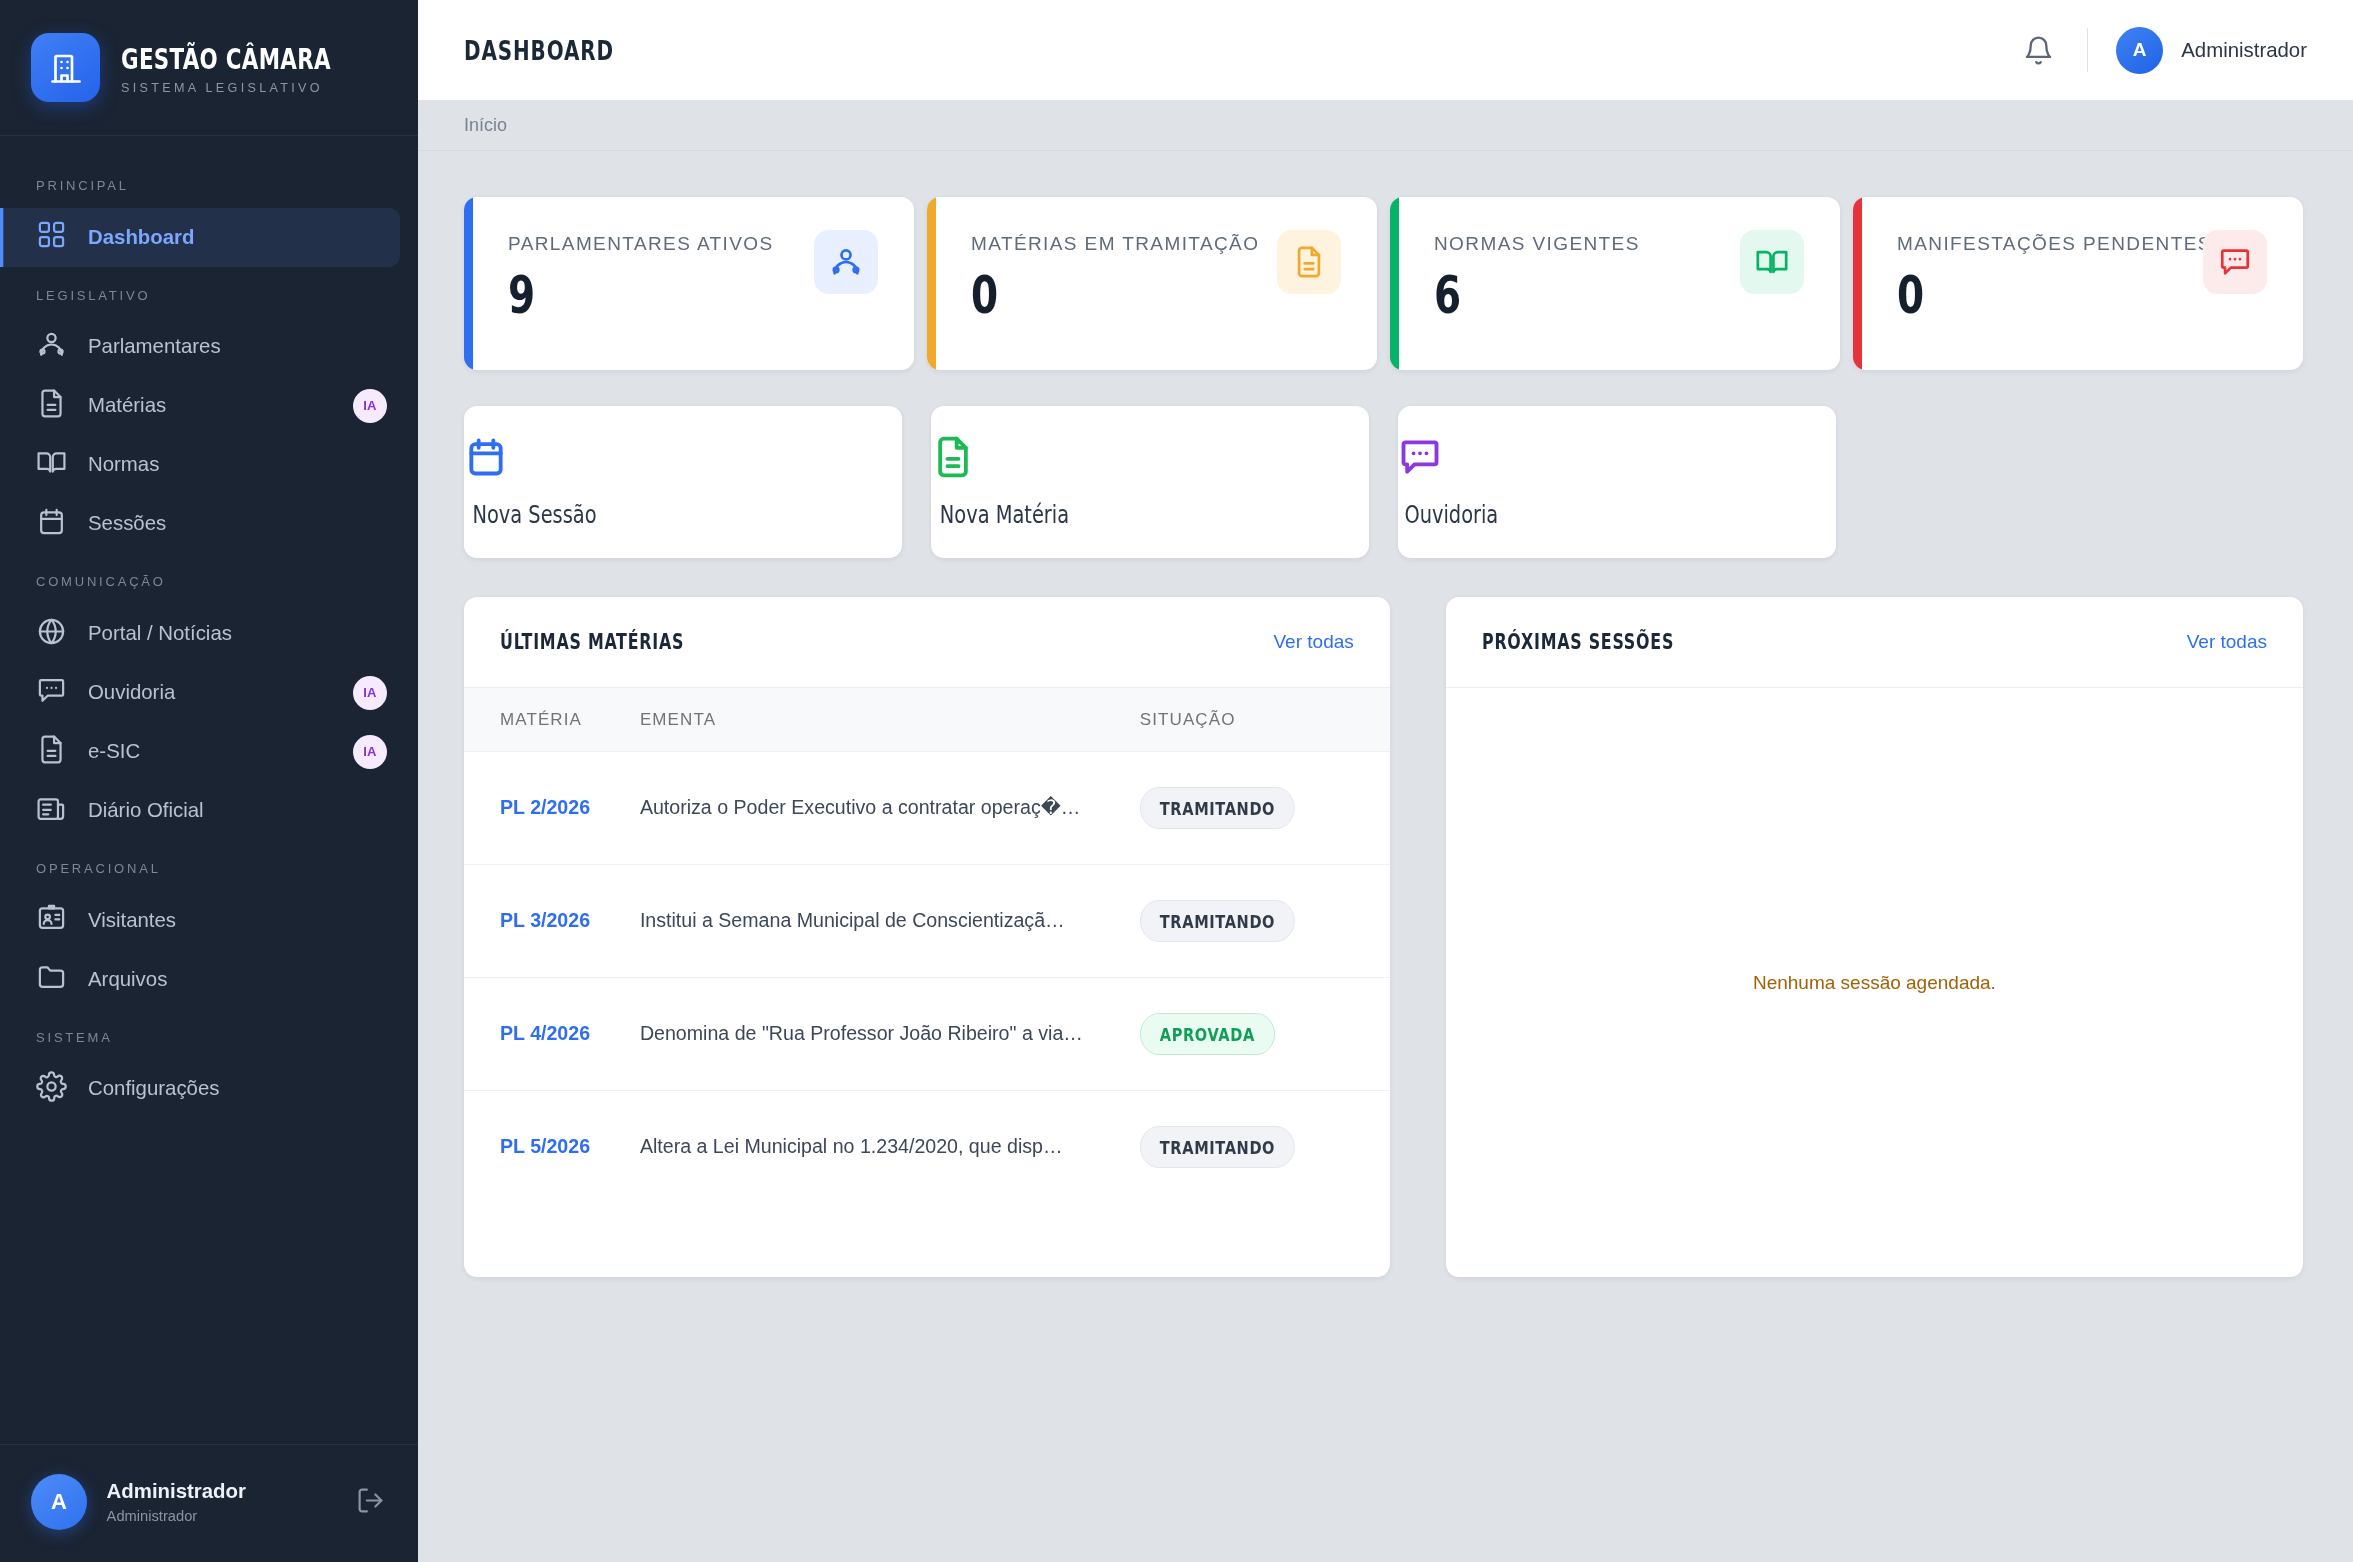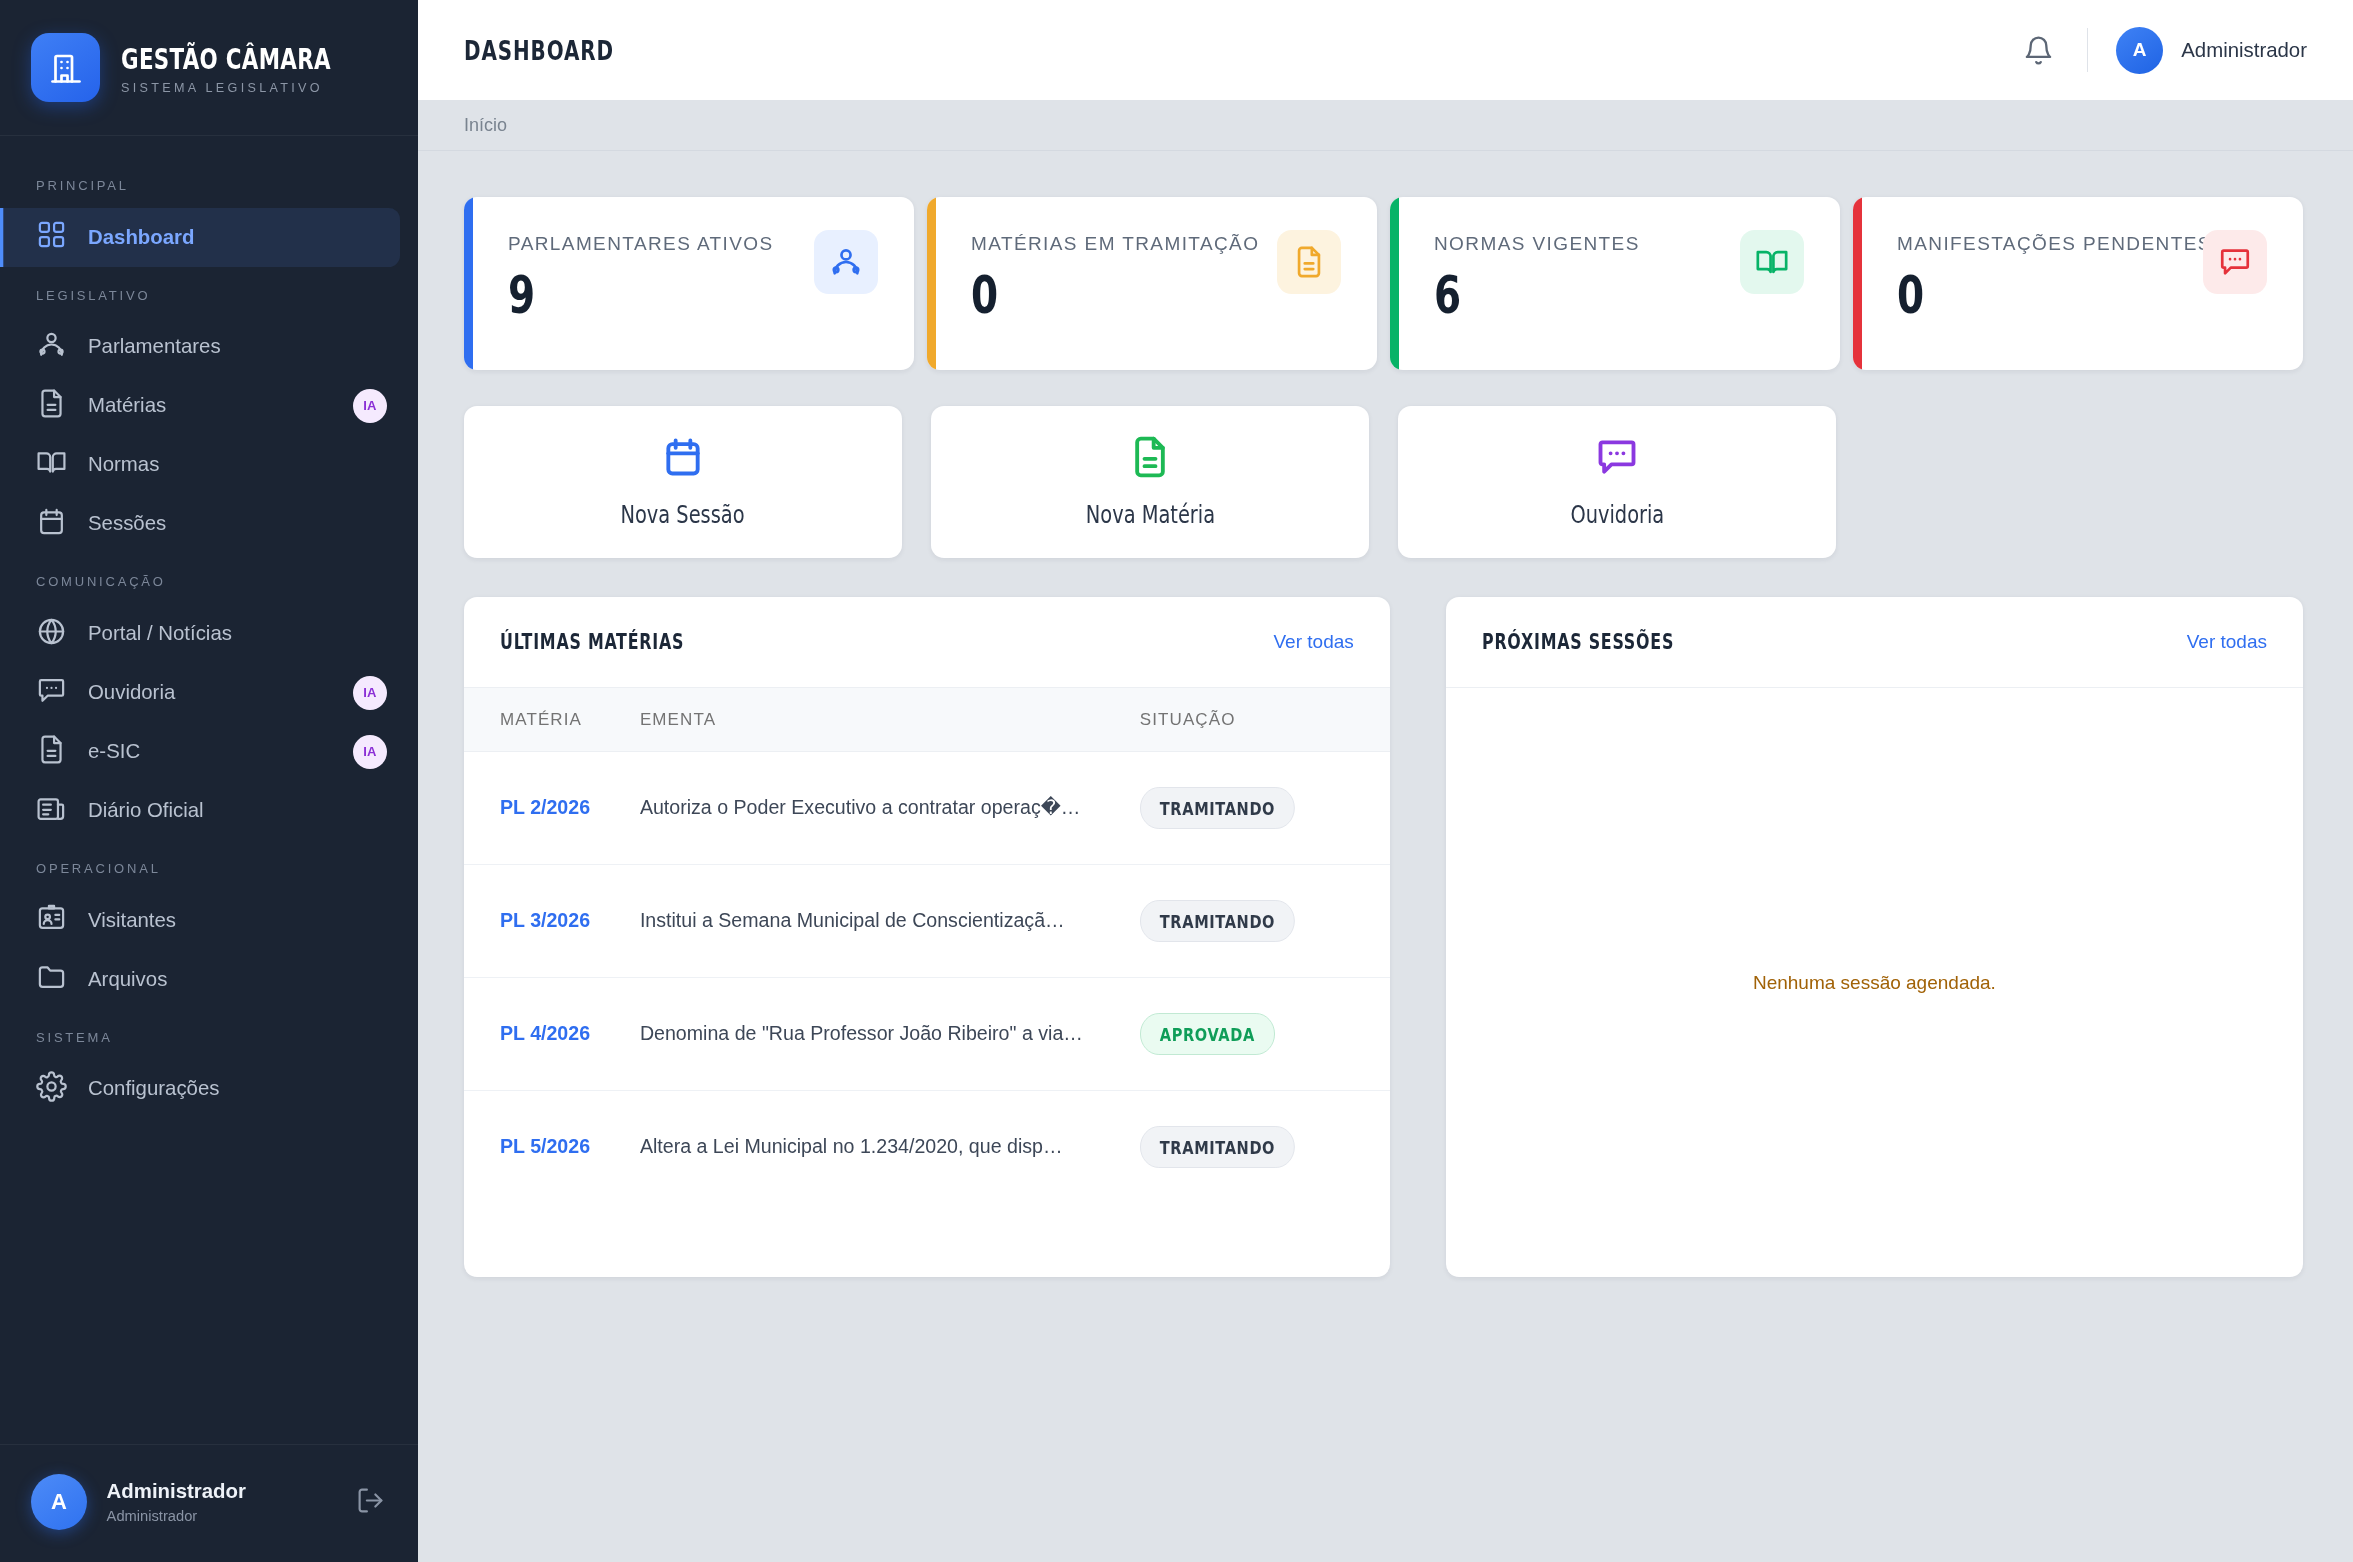--- a/index.html
+++ b/index.html
@@ -144,21 +144,21 @@
     width:64px;height:64px;flex:0 0 64px;border-radius:14.7px;
     background:var(--soft);display:flex;align-items:center;justify-content:center;
     margin-top:-3.3px;
   }
   .stat-icon svg{width:34px;height:34px;stroke:var(--accent);fill:none;stroke-width:1.9;stroke-linecap:round;stroke-linejoin:round}
 
   
   .quick{display:grid;grid-template-columns:repeat(4,1fr);gap:29px;margin-top:36px}
   .quick-card{
     background:#fff;border-radius:13px;height:152px;
-    display:flex;flex-direction:column;align-items:center;justify-content:center;gap:18px;
+    display:flex;flex-direction:column;align-items:flex-start;justify-content:center;gap:18px;
     box-shadow:0 1.6px 4.9px rgba(25,35,60,.07);cursor:pointer;
   }
   .quick-card svg{width:44px;height:44px;fill:none;stroke-width:2.1;stroke-linecap:round;stroke-linejoin:round}
   .quick-label{
     font-family:"DejaVu Sans Condensed","Liberation Sans Narrow","Liberation Sans",sans-serif;
     font-size:24.5px;color:#2b3648;white-space:nowrap;
     transform:scaleX(.88);transform-origin:center;
   }
 
   

